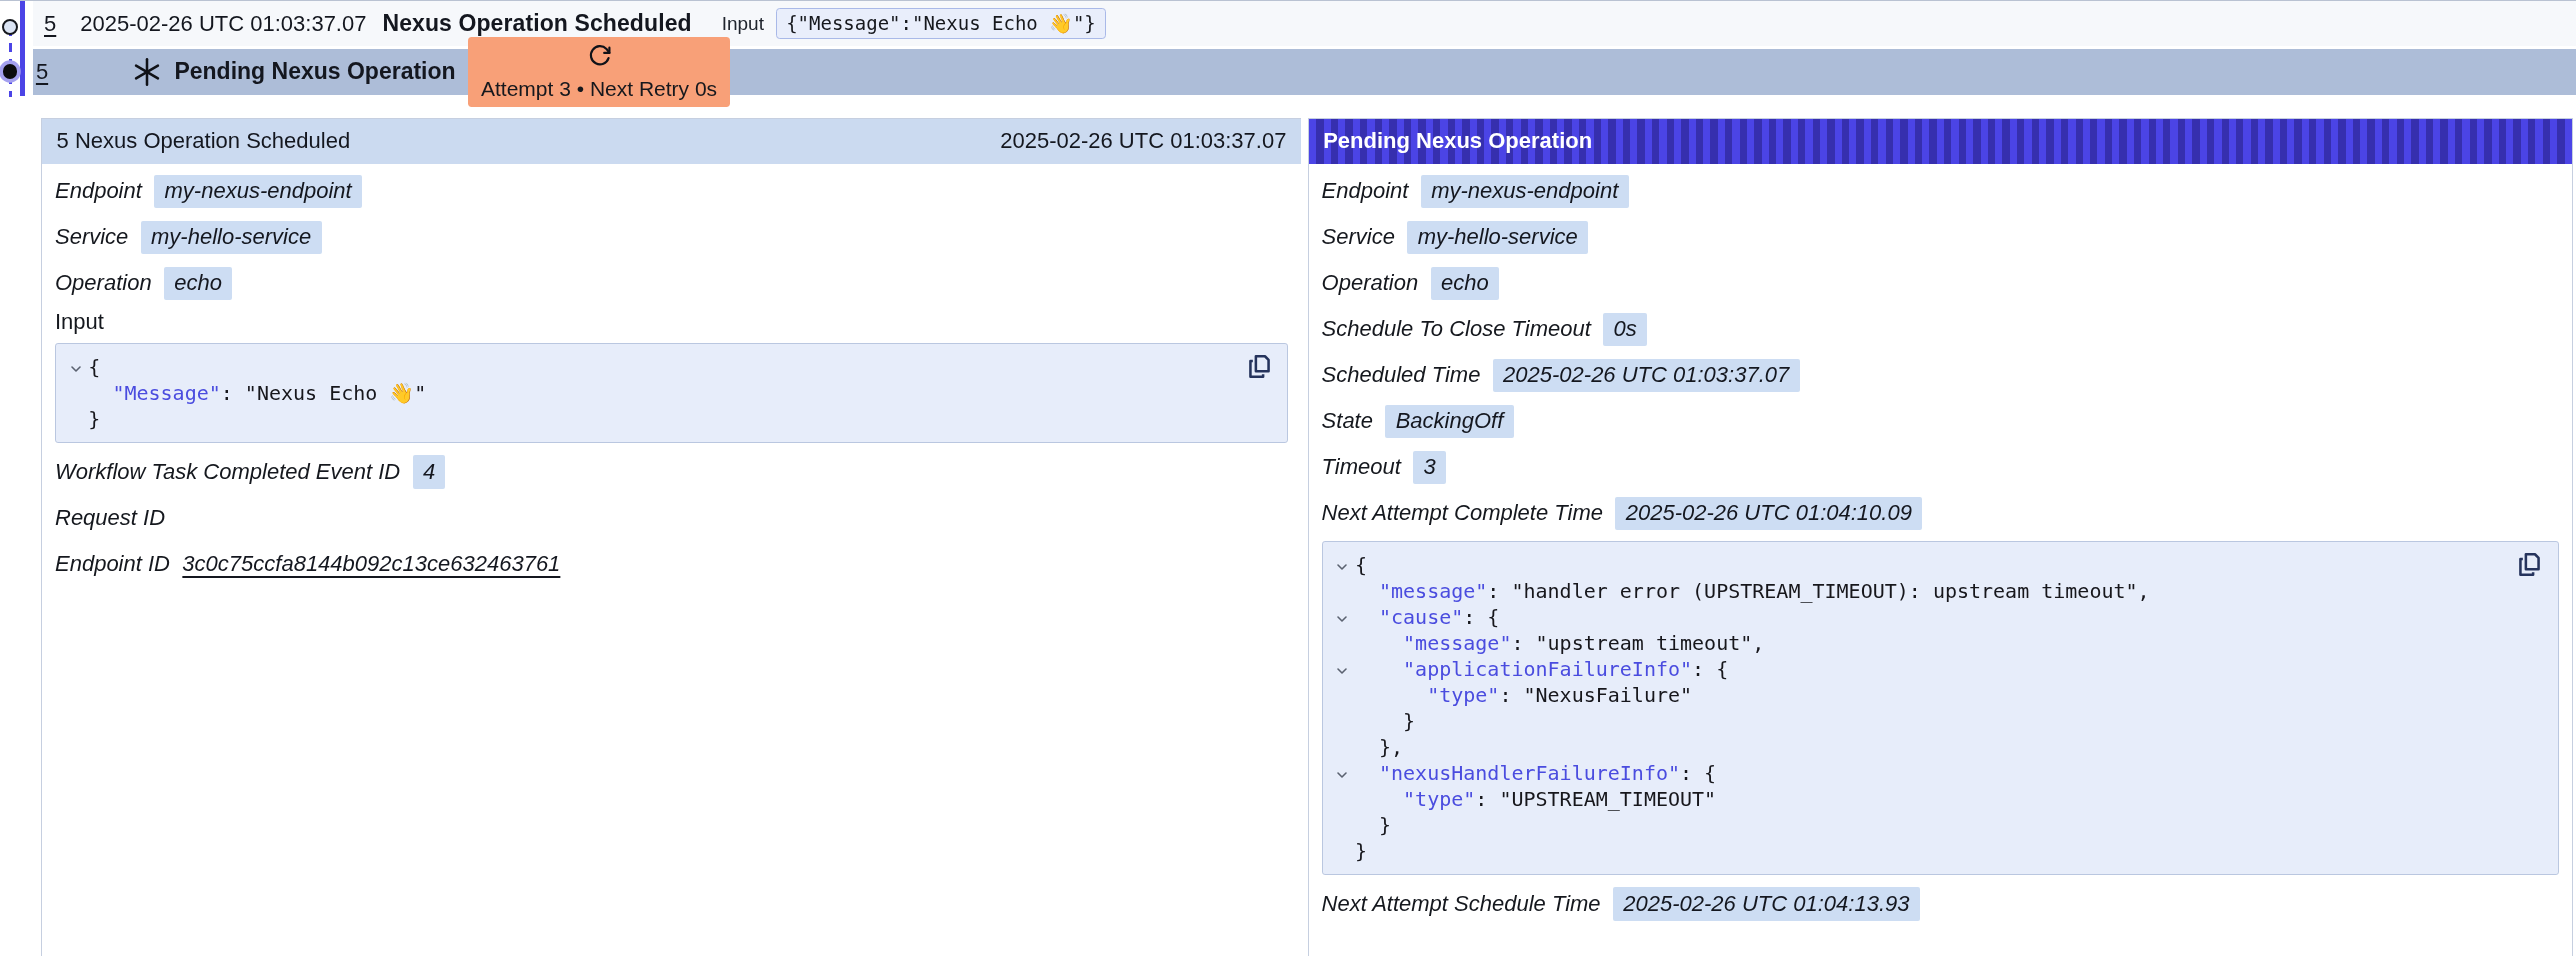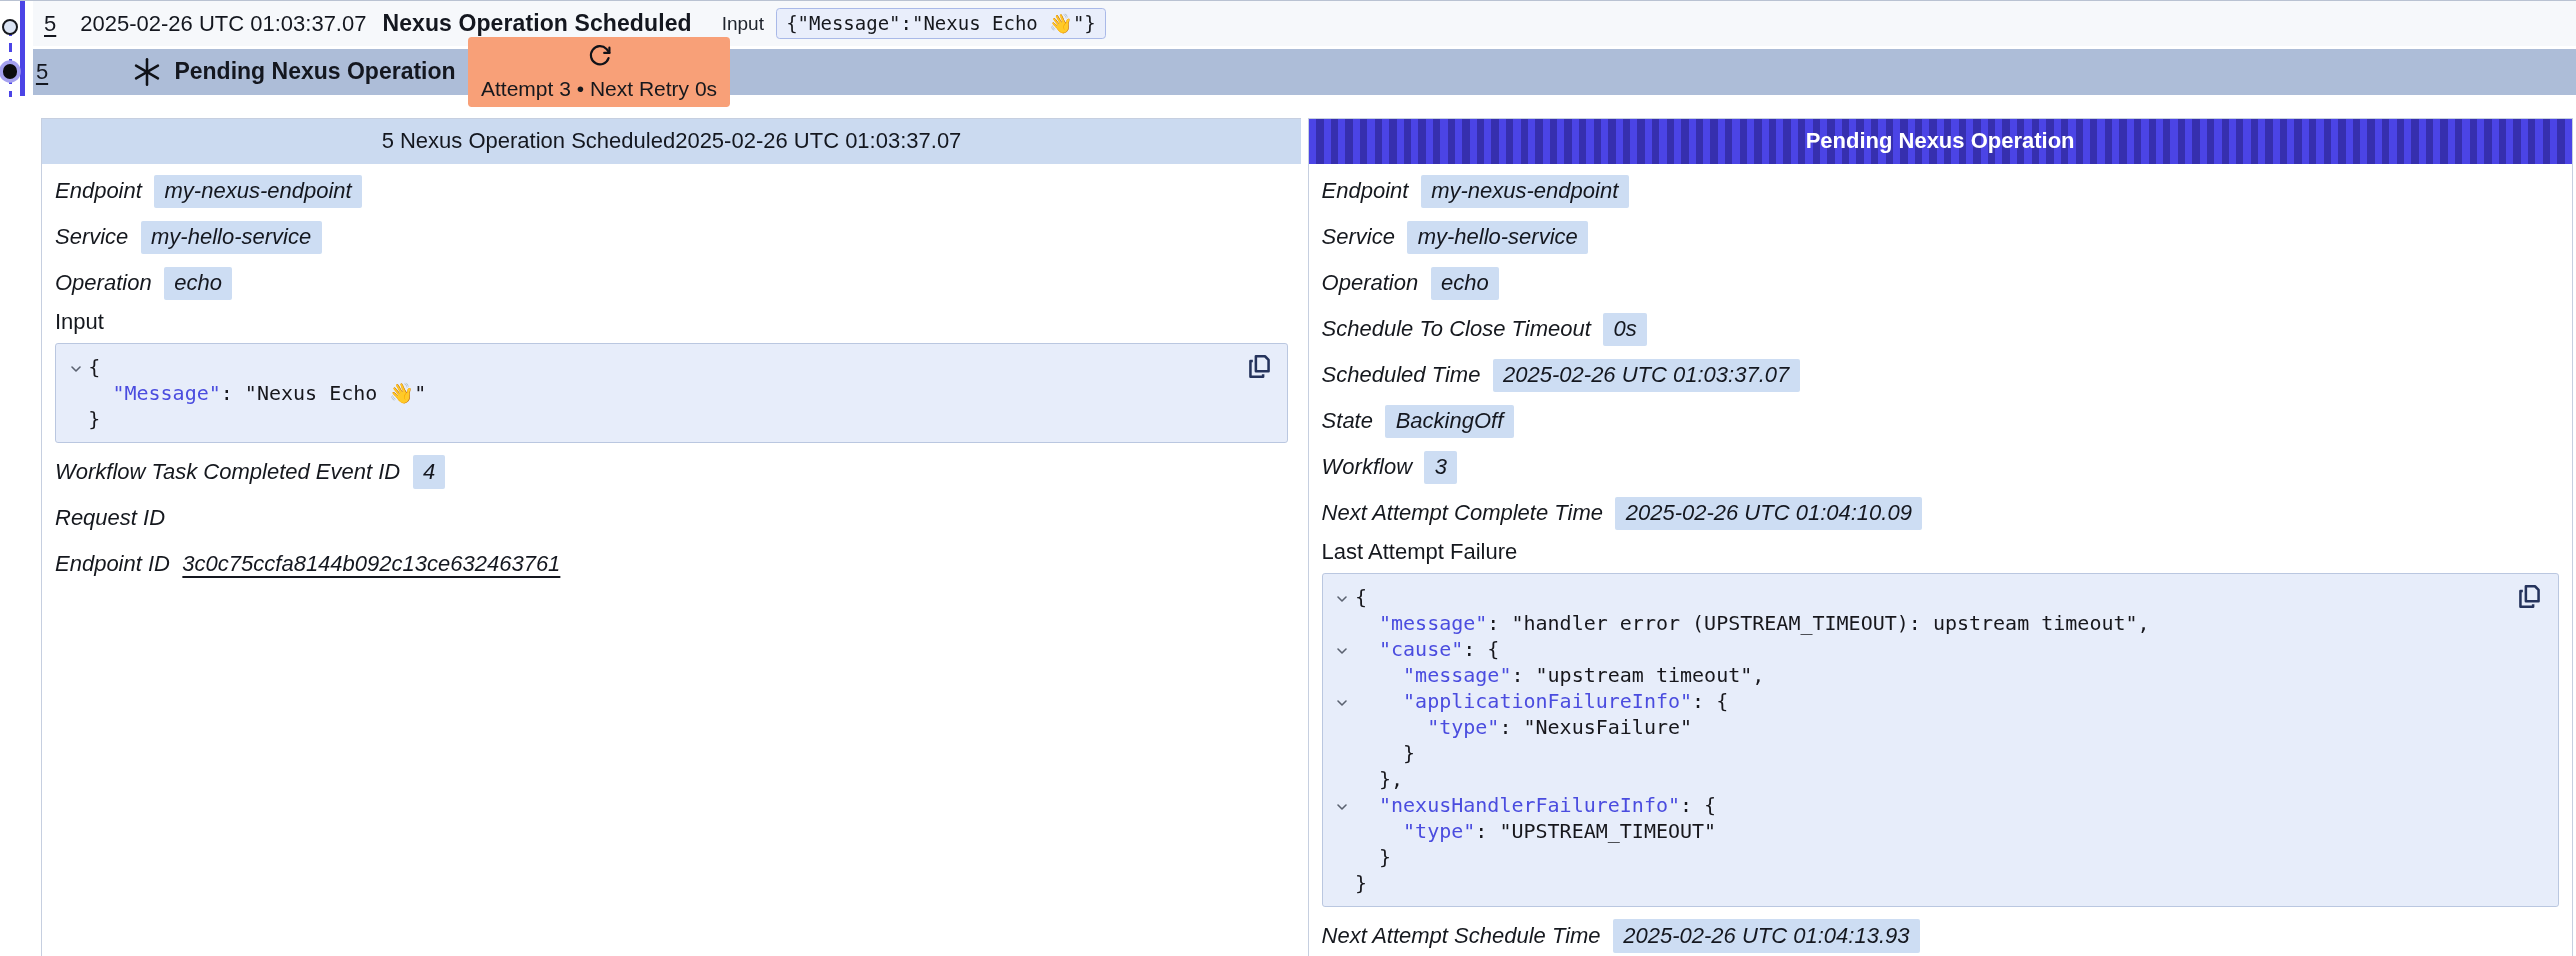--- a/index.html
+++ b/index.html
@@ -35,21 +35,21 @@
   .asterisk-wrap { margin-left:82px; width:34px; height:34px; display:flex; align-items:center; justify-content:center; }
   .pending-title { margin-left:10.3px; font-size:23px; font-weight:700; }
   .retry-badge { margin-left:12.4px; display:flex; align-items:center; gap:8.8px;
     background:var(--attempt-badge,#f8a078); border-radius:3.7px; padding:5.9px 13px; font-size:21px; color:#16181d;flex-direction:column; }
 
   
   .panels { display:flex; gap:6.6px; margin-top:23px; padding-left:41px; height:839px; }
   .panel { background:#ffffff; border-top:1.5px solid var(--panel-border,#c6cfe0); }
   .panel.left  { width:1260px; border-left:1.5px solid var(--panel-border,#c6cfe0); }
   .panel.right { width:1265px; border-left:1.5px solid var(--panel-border,#c6cfe0); border-right:1.5px solid var(--panel-border,#c6cfe0); }
-  .panel-header { height:45px; display:flex; align-items:center; justify-content:center;
+  .panel-header { height:45px; display:flex; align-items:center; justify-content:space-between;
     padding:0 14.6px; font-size:22px; font-weight:500; background:var(--header-bg,#cbdaf0); }
   .panel-header.striped { background:repeating-linear-gradient(to right,
       var(--stripe-light,#4b44e6) 0 7.3px, var(--stripe-dark,#362fae) 7.3px 14.6px);
     color:#ffffff; font-weight:600; }
   .panel-body { padding:4.4px 13px 0 13px; }
 
   .field-row { height:46px; display:flex; align-items:center; gap:12.4px;font-style:italic; }
   .field-label { font-size:22px; color:#15181e; white-space:nowrap; }
   .badge { background:var(--badge-bg,#cdddf3); border-radius:2px; padding:3.7px 10.3px; font-size:22px;
     color:#14171f; white-space:nowrap; }
@@ -197,29 +197,28 @@
             </div>
             <div class="field-row">
               <span class="field-label">Scheduled Time</span>
               <span class="badge">2025-02-26 UTC 01:03:37.07</span>
             </div>
             <div class="field-row">
               <span class="field-label">State</span>
               <span class="badge">BackingOff</span>
             </div>
             <div class="field-row">
-              <span class="field-label">Workflow</span>
+              <span class="field-label">Timeout</span>
               <span class="badge">3</span>
             </div>
             <div class="field-row">
               <span class="field-label">Next Attempt Complete Time</span>
               <span class="badge">2025-02-26 UTC 01:04:10.09</span>
             </div>
           </div>
-        <div class="section-label">Last Attempt Failure</div>
         <div class="code-block" id="right-code">
           <button class="copy-btn" title="Copy">
             <svg width="29" height="29" viewBox="0 0 24 24" fill="none" stroke="#25335c" stroke-width="2.1" stroke-linejoin="round">
               <path d="M9 3.5 h7.5 l3 3 V16 H9 Z"></path>
               <path d="M6.5 7.5 H4.5 V20.5 H15 v-2"></path>
             </svg>
           </button>
         <div class="code-line">
               <span class="gutter">
                 <svg width="16" height="16" viewBox="0 0 24 24" fill="none" stroke="#5b6270" stroke-width="2.4" stroke-linecap="round" stroke-linejoin="round">

